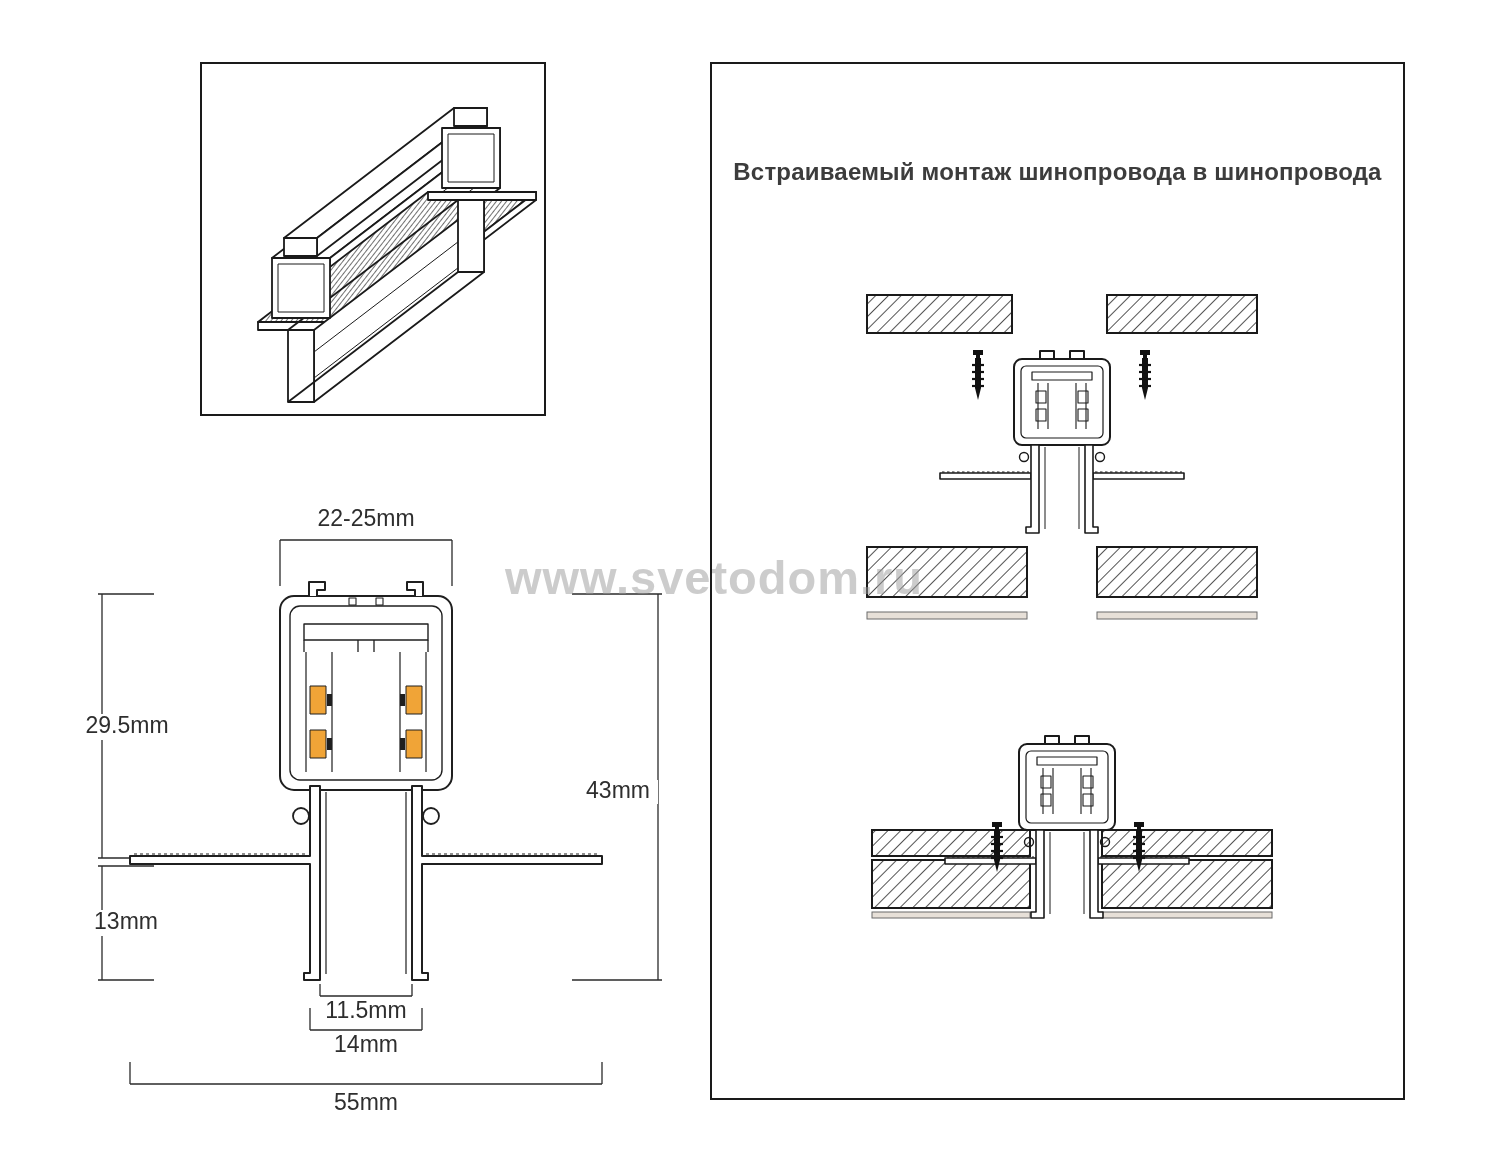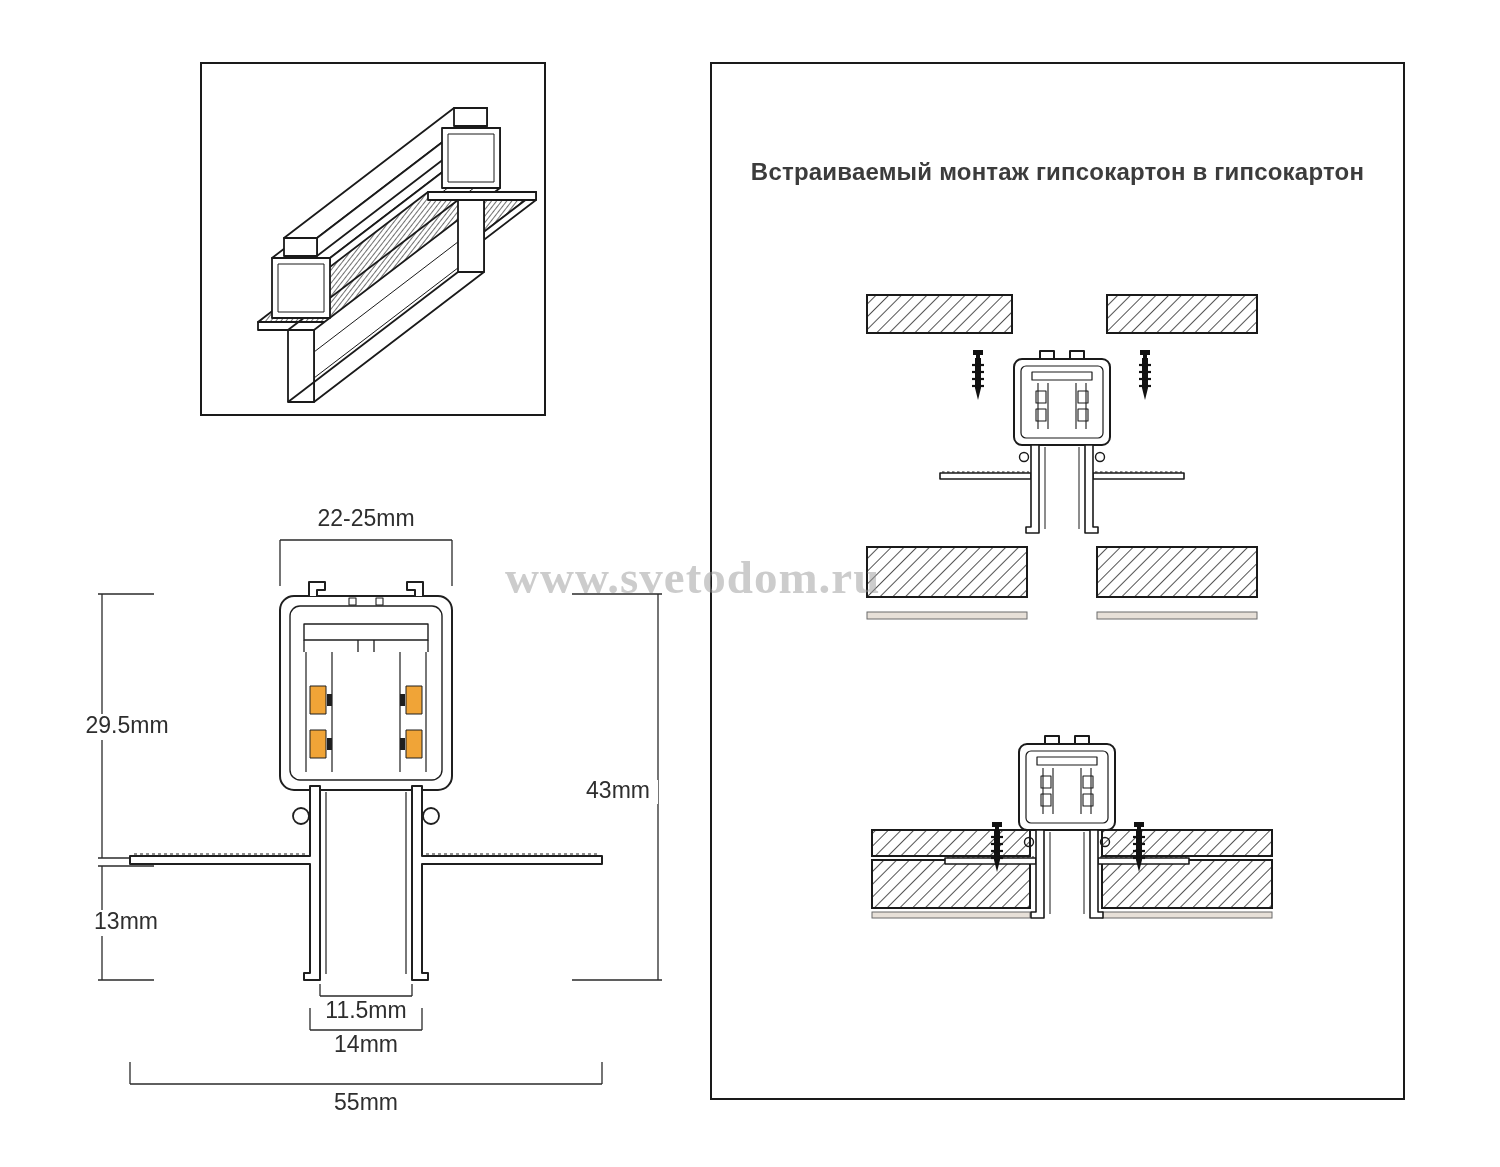--- a/index.html
+++ b/index.html
@@ -19,21 +19,21 @@
   }
   .panel-title {
     position:absolute; top:94px; left:0; width:100%;
     text-align:center; font-size:24px; font-weight:600; color:#3c3c3c;
     letter-spacing:.2px;
   }
   .panel-svg { position:absolute; left:0; top:0; }
 
   .watermark {
     position:absolute; left:505px; top:550px; z-index:5;
-    font-family:Liberation Serif, serif; font-size:47px; font-weight:bold;
+    font-family:Liberation Sans, sans-serif; font-size:47px; font-weight:bold;
     color:#9a9a9a; opacity:.5; letter-spacing:1px; pointer-events:none;
     white-space:nowrap;
   }
 
   svg text.dim {
     font-family:"Liberation Sans", sans-serif;
     font-size:23px; fill:#2e2e2e; text-anchor:middle;
   }
 </style>
 </head>
@@ -136,21 +136,21 @@
     <text class="dim" x="286" y="26">22-25mm</text>
     <text class="dim" x="47" y="233">29.5mm</text>
     <text class="dim" x="46" y="429">13mm</text>
     <text class="dim" x="538" y="298">43mm</text>
     <text class="dim" x="286" y="518">11.5mm</text>
     <text class="dim" x="286" y="552">14mm</text>
     <text class="dim" x="286" y="610">55mm</text>
   </svg>
 
   <div class="install-panel">
-    <div class="panel-title">Встраиваемый монтаж гипсокартон в гипсокартон</div>
+    <div class="panel-title">Встраиваемый монтаж шинопровода в шинопровода</div>
 
     <svg class="panel-svg" width="691" height="1034" viewBox="0 0 691 1034">
       <defs>
         <pattern id="dryHatch" width="9" height="9" patternUnits="userSpaceOnUse" patternTransform="rotate(45)">
           <rect width="9" height="9" fill="#ffffff"></rect>
           <line x1="0" y1="0" x2="0" y2="9" stroke="#1a1a1a" stroke-width="1.5"></line>
         </pattern>
 
         <symbol id="profile" viewBox="0 0 260 192" width="260" height="192">
           <g stroke="#1a1a1a" stroke-width="2" fill="none" stroke-linejoin="round">

